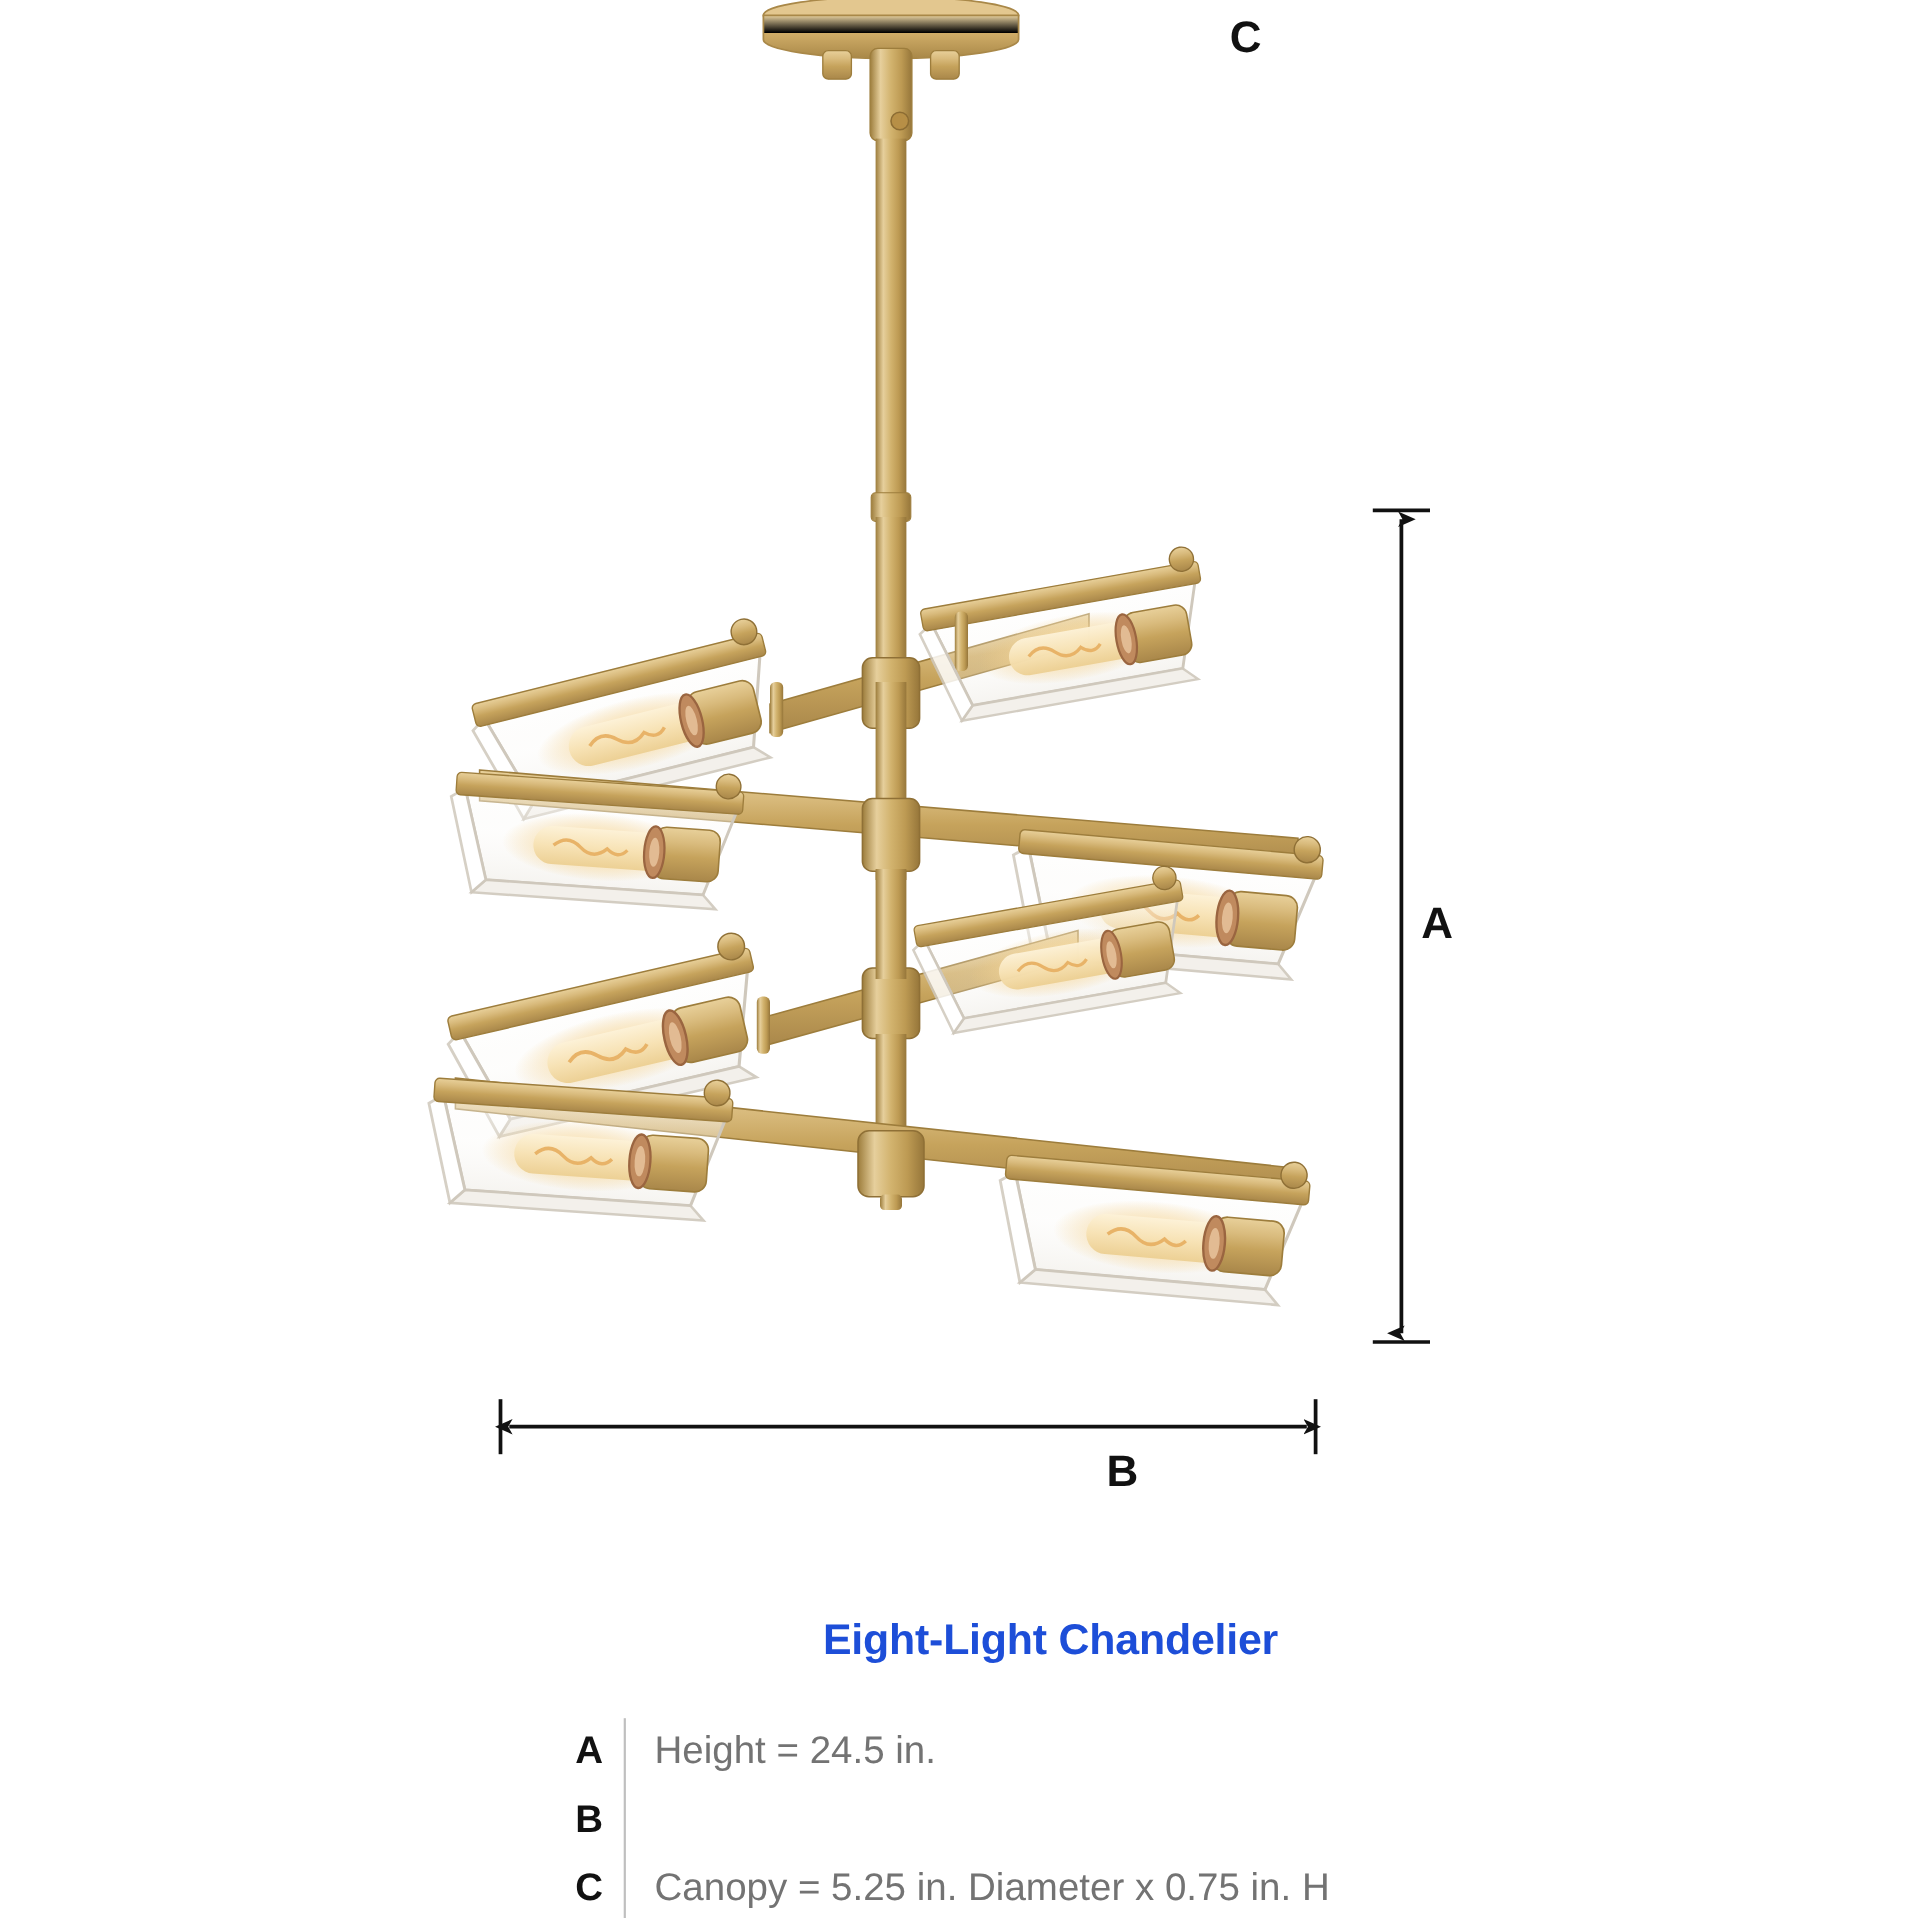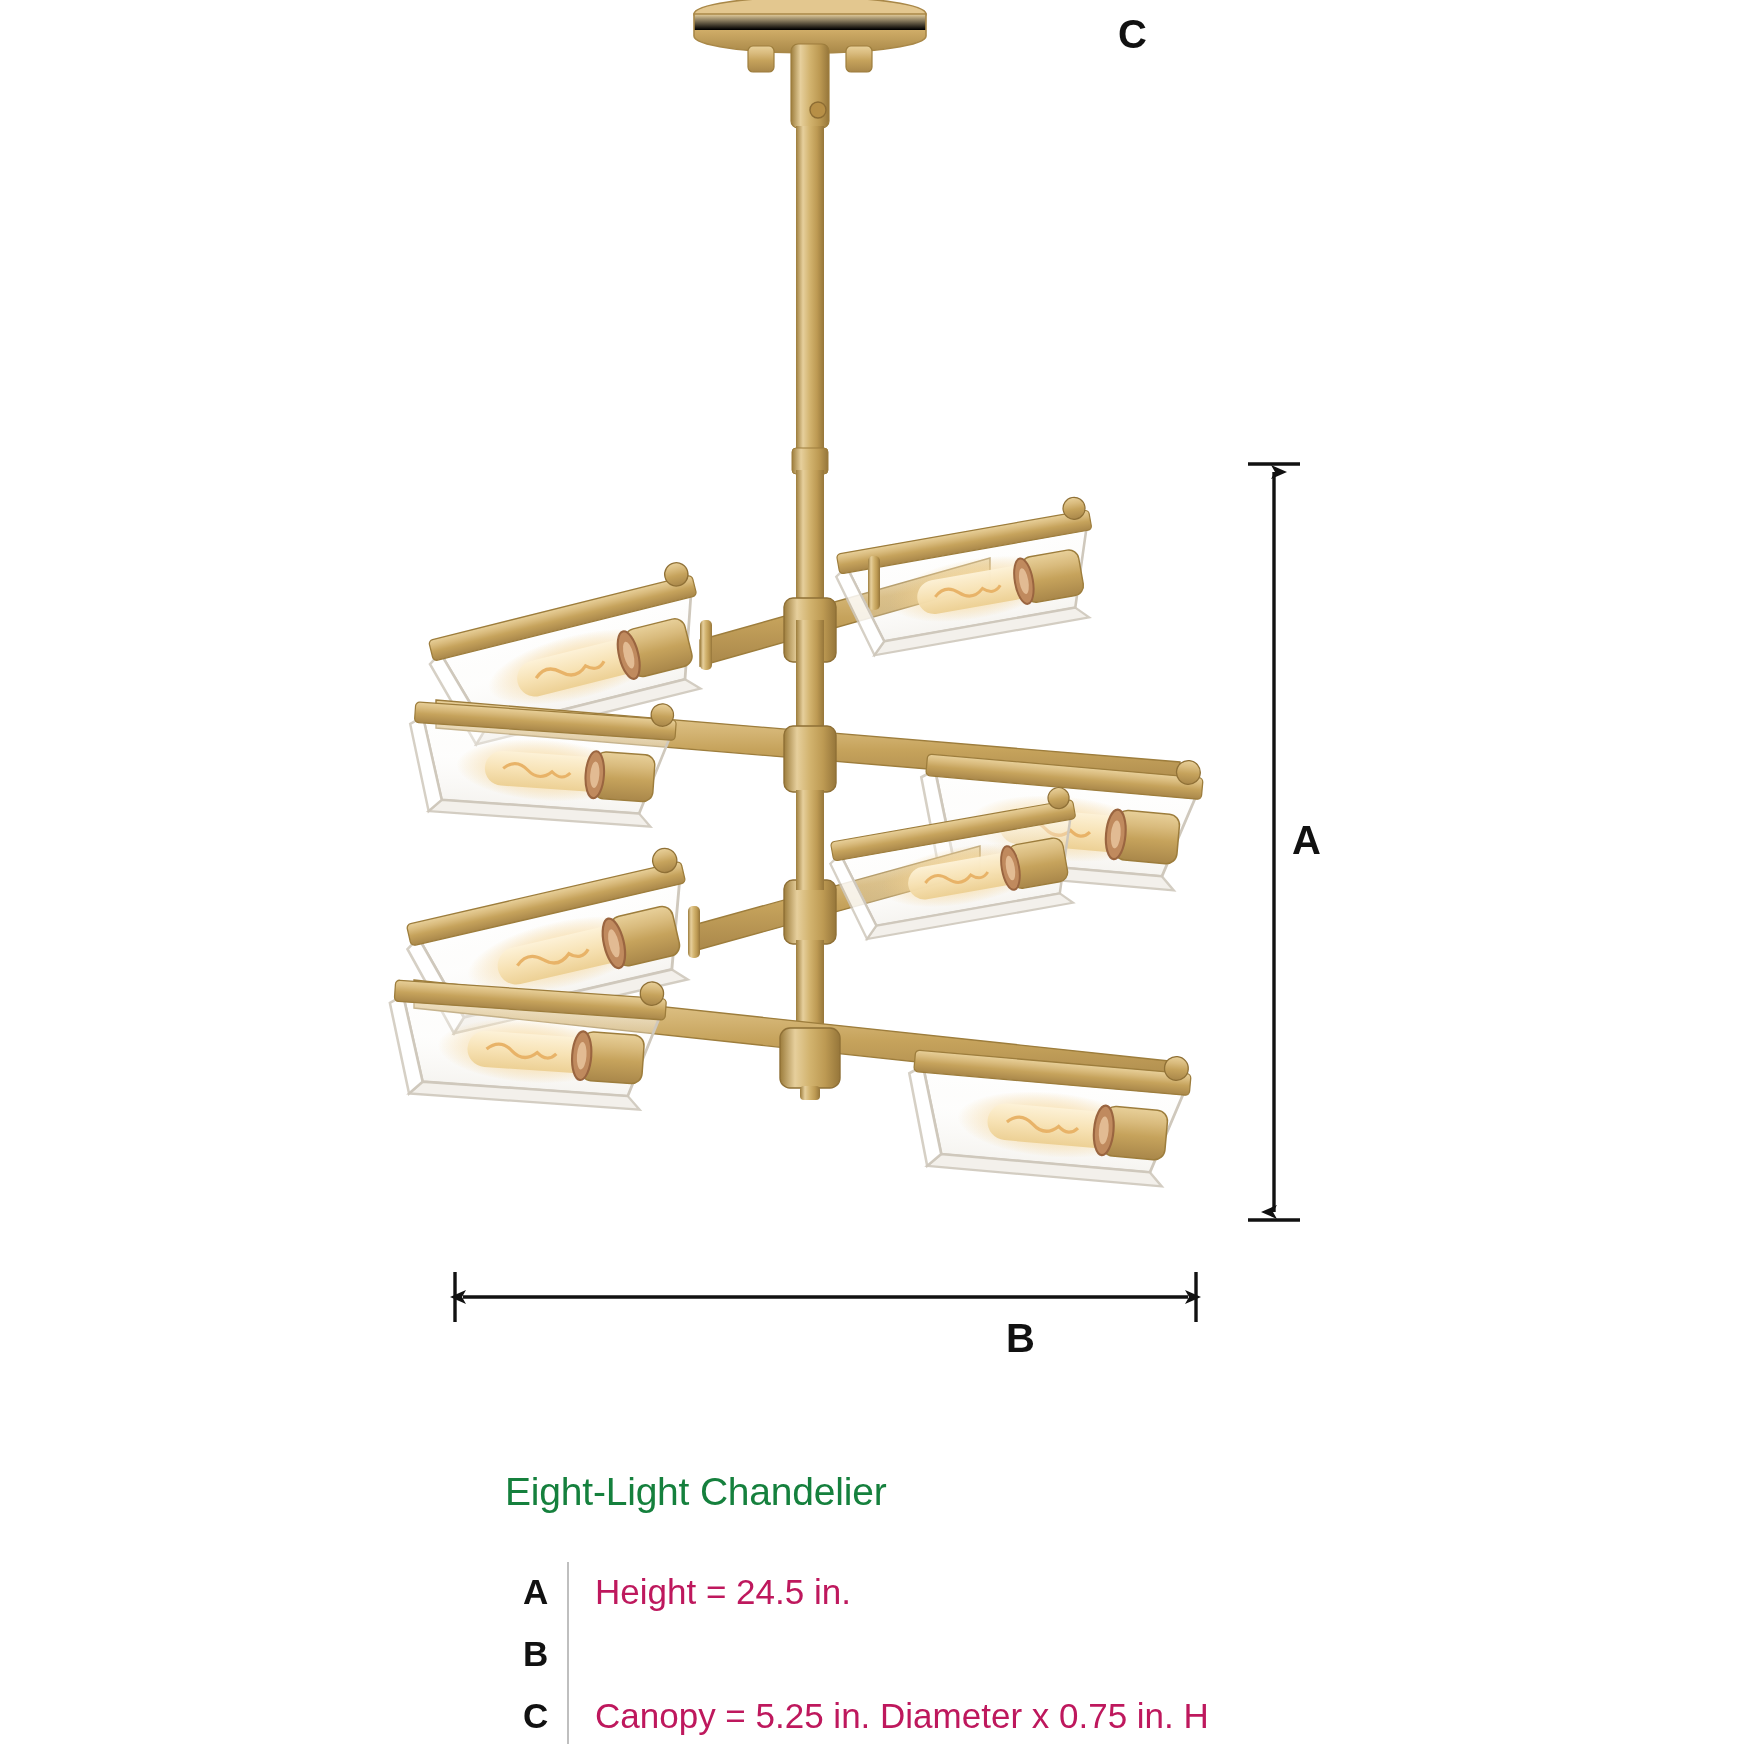--- a/index.html
+++ b/index.html
@@ -14,27 +14,27 @@
   .dim-label{position:absolute;font-weight:bold;color:#111;line-height:1;}
   #label-A{left:1292px;top:820px;font-size:40px;}
   #label-B{left:1006px;top:1318px;font-size:40px;}
   #label-C{left:1118px;top:14px;font-size:40px;}
 
   
   #product{position:absolute;left:0;top:0;width:1744px;height:1744px;}
 
   
   #caption{position:absolute;left:505px;top:1470px;width:900px;}
-  #product-title{font-size:39px;font-weight:normal;letter-spacing:-0.2px;margin:0 0 58px 0;color:#15803d;}
+  #product-title{font-size:39px;font-weight:bold;letter-spacing:-0.2px;margin:0 0 58px 0;color:#1d4ed8;text-align:center;}
 
   #spec-table{position:relative;}
   .spec-divider{position:absolute;left:62px;top:-10px;width:2px;height:216px;background:#bfbfbf;}
   .spec-row{display:flex;align-items:baseline;height:62px;}
   .spec-key{width:62px;font-size:35px;font-weight:bold;color:#111;text-align:left;padding-left:18px;box-sizing:border-box;}
-  .spec-val{font-size:35px;color:#be185d;padding-left:28px;white-space:nowrap;}
+  .spec-val{font-size:35px;color:#737373;padding-left:28px;white-space:nowrap;}
 </style>
 </head>
 <body>
 
 <div id="stage">
 
   <svg id="product" viewBox="0 0 1744 1744">
     <defs>
       <linearGradient id="brassH" x1="0" y1="0" x2="0" y2="1">
         <stop offset="0%" stop-color="#e8d09a"></stop>

